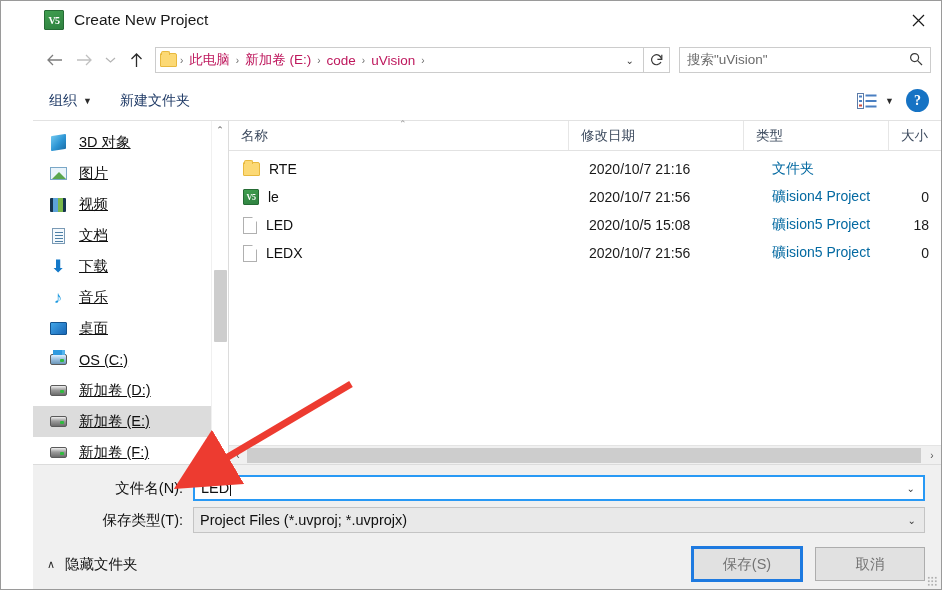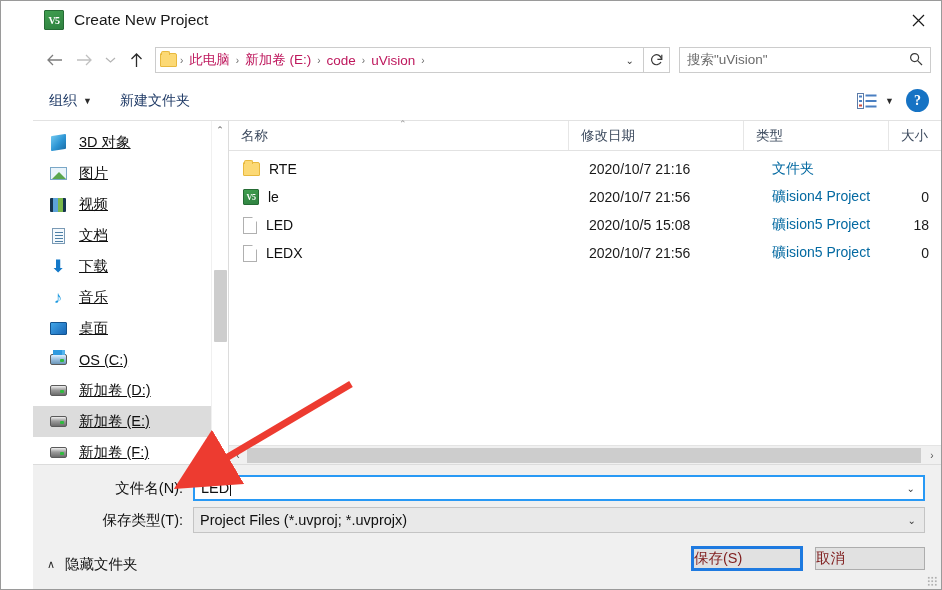--- a/index.html
+++ b/index.html
@@ -414,23 +414,23 @@
     position: relative;
   }
   .hide-folders {
     display:flex; align-items:center; gap:10px;
     font-size:14.5px; color:#101010;
     padding-top: 10px;
   }
   .hf-caret { color:#2b2b2b; font-size:11px; }
   .btns { margin-left:auto; display:flex; gap:13px; padding-top:2px; }
   .btn {
-    width: 110px; height: 23px;
-    display:flex; align-items:center; 
-    font-size:14.5px; color:#7f1d1d;
+    width: 110px; height: 34px;
+    display:flex; align-items:center; justify-content:center;
+    font-size:14.5px; color:#737373;
     background:#e1e1e1; border:1px solid #adadad;
   }
   .btn.primary {
     background:#e1e1e1;
     border: 2px solid #1e7ae0;
     outline: 1px solid #1e7ae0;
   }
   .watermark {
     position:absolute;
     left: 706px; top: 30px;

